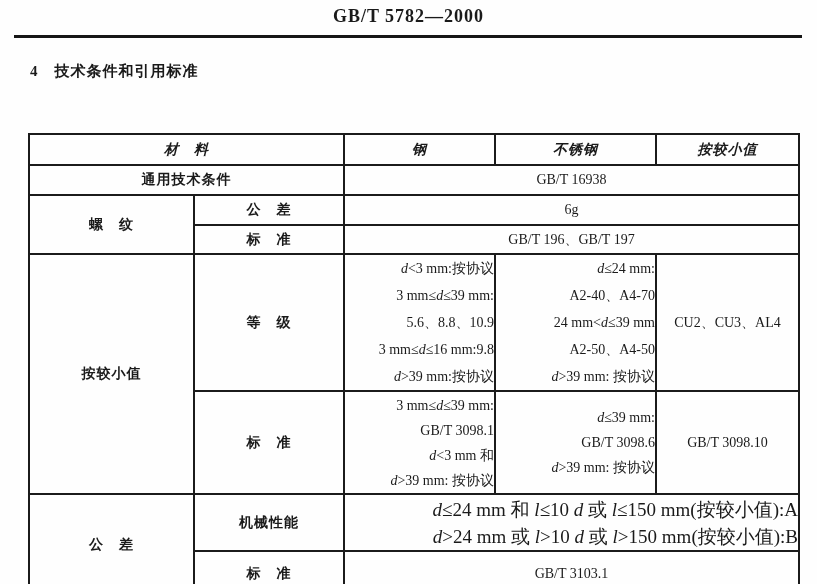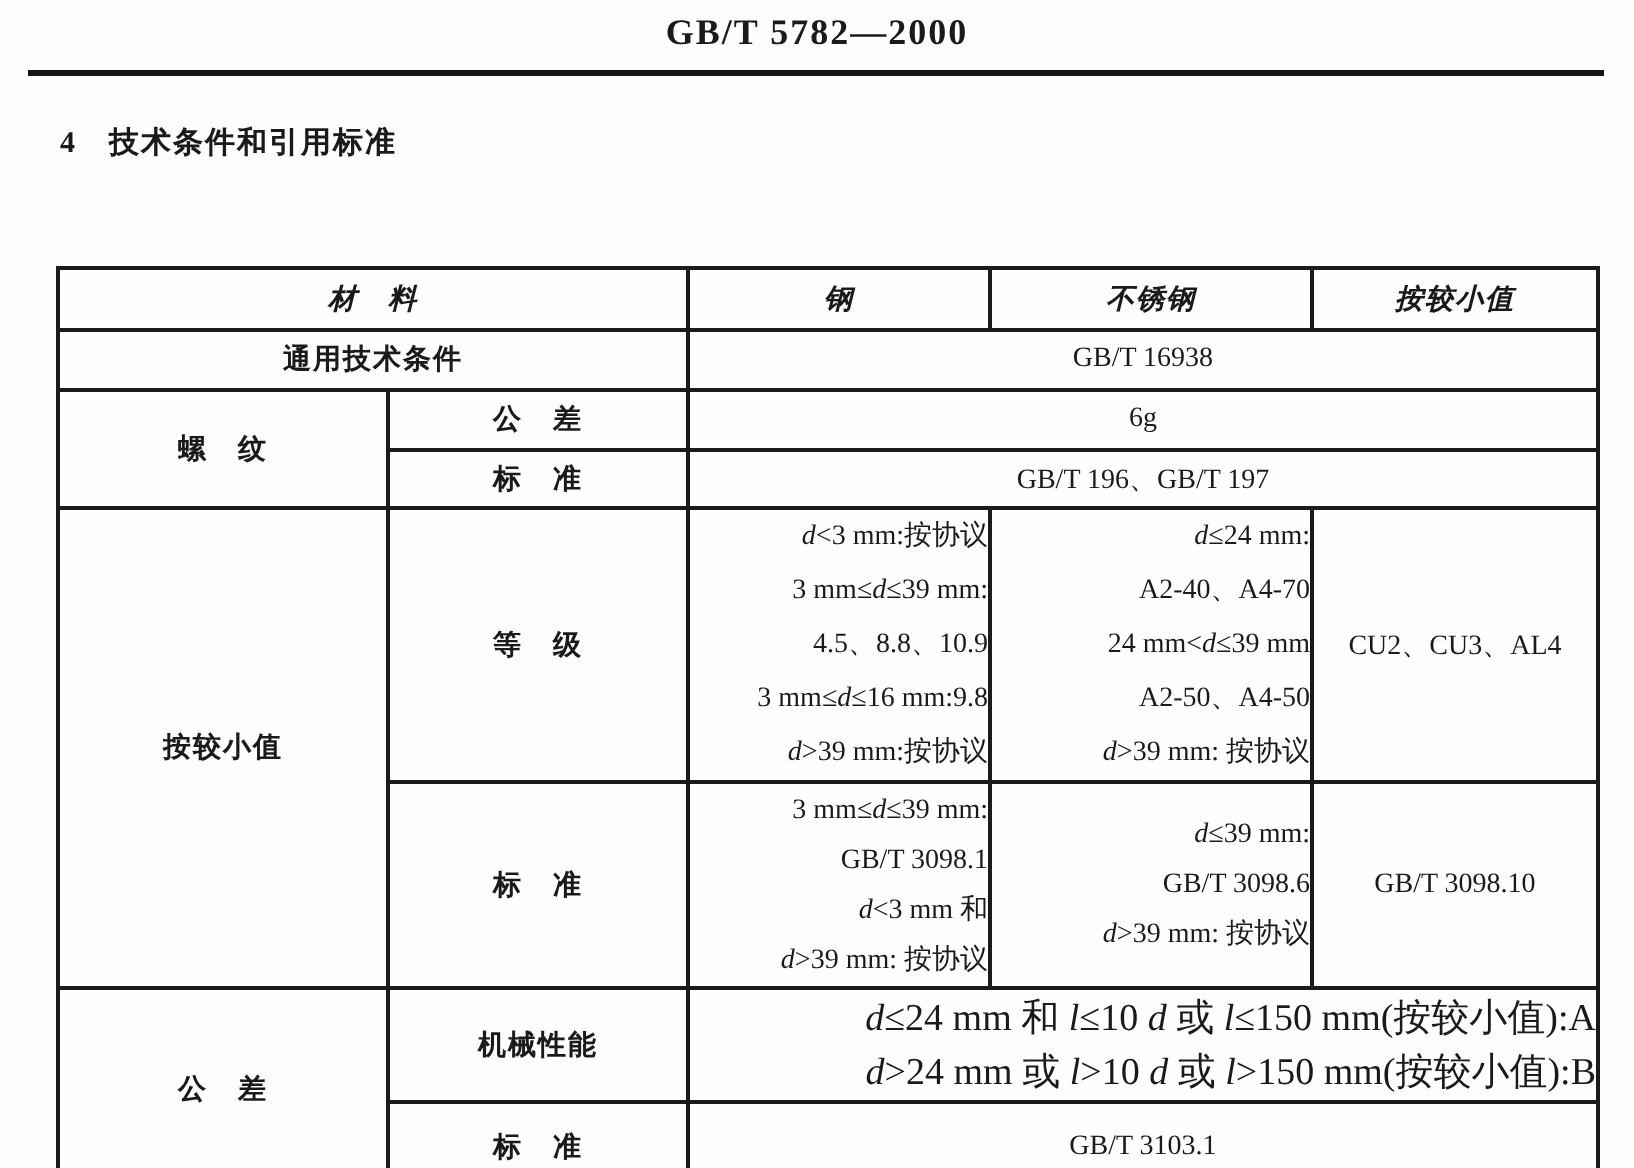--- a/index.html
+++ b/index.html
@@ -95,21 +95,21 @@
         <td class="lbl">标　准</td>
         <td colspan="3" class="val">GB/T 196、GB/T 197</td>
       </tr>
 
       <tr class="r5">
         <td rowspan="2" class="lbl">按较小值</td>
         <td class="lbl">等　级</td>
         <td class="val multi">
           <div><i class="v">d</i>&lt;3 mm:按协议</div>
           <div>3 mm≤<i class="v">d</i>≤39 mm:</div>
-          <div>4.5、8.8、10.9</div>
+          <div>5.6、8.8、10.9</div>
           <div>3 mm≤<i class="v">d</i>≤16 mm:9.8</div>
           <div><i class="v">d</i>&gt;39 mm:按协议</div>
         </td>
         <td class="val multi">
           <div><i class="v">d</i>≤24 mm:</div>
           <div>A2-40、A4-70</div>
           <div>24 mm&lt;<i class="v">d</i>≤39 mm</div>
           <div>A2-50、A4-50</div>
           <div><i class="v">d</i>&gt;39 mm: 按协议</div>
         </td>

